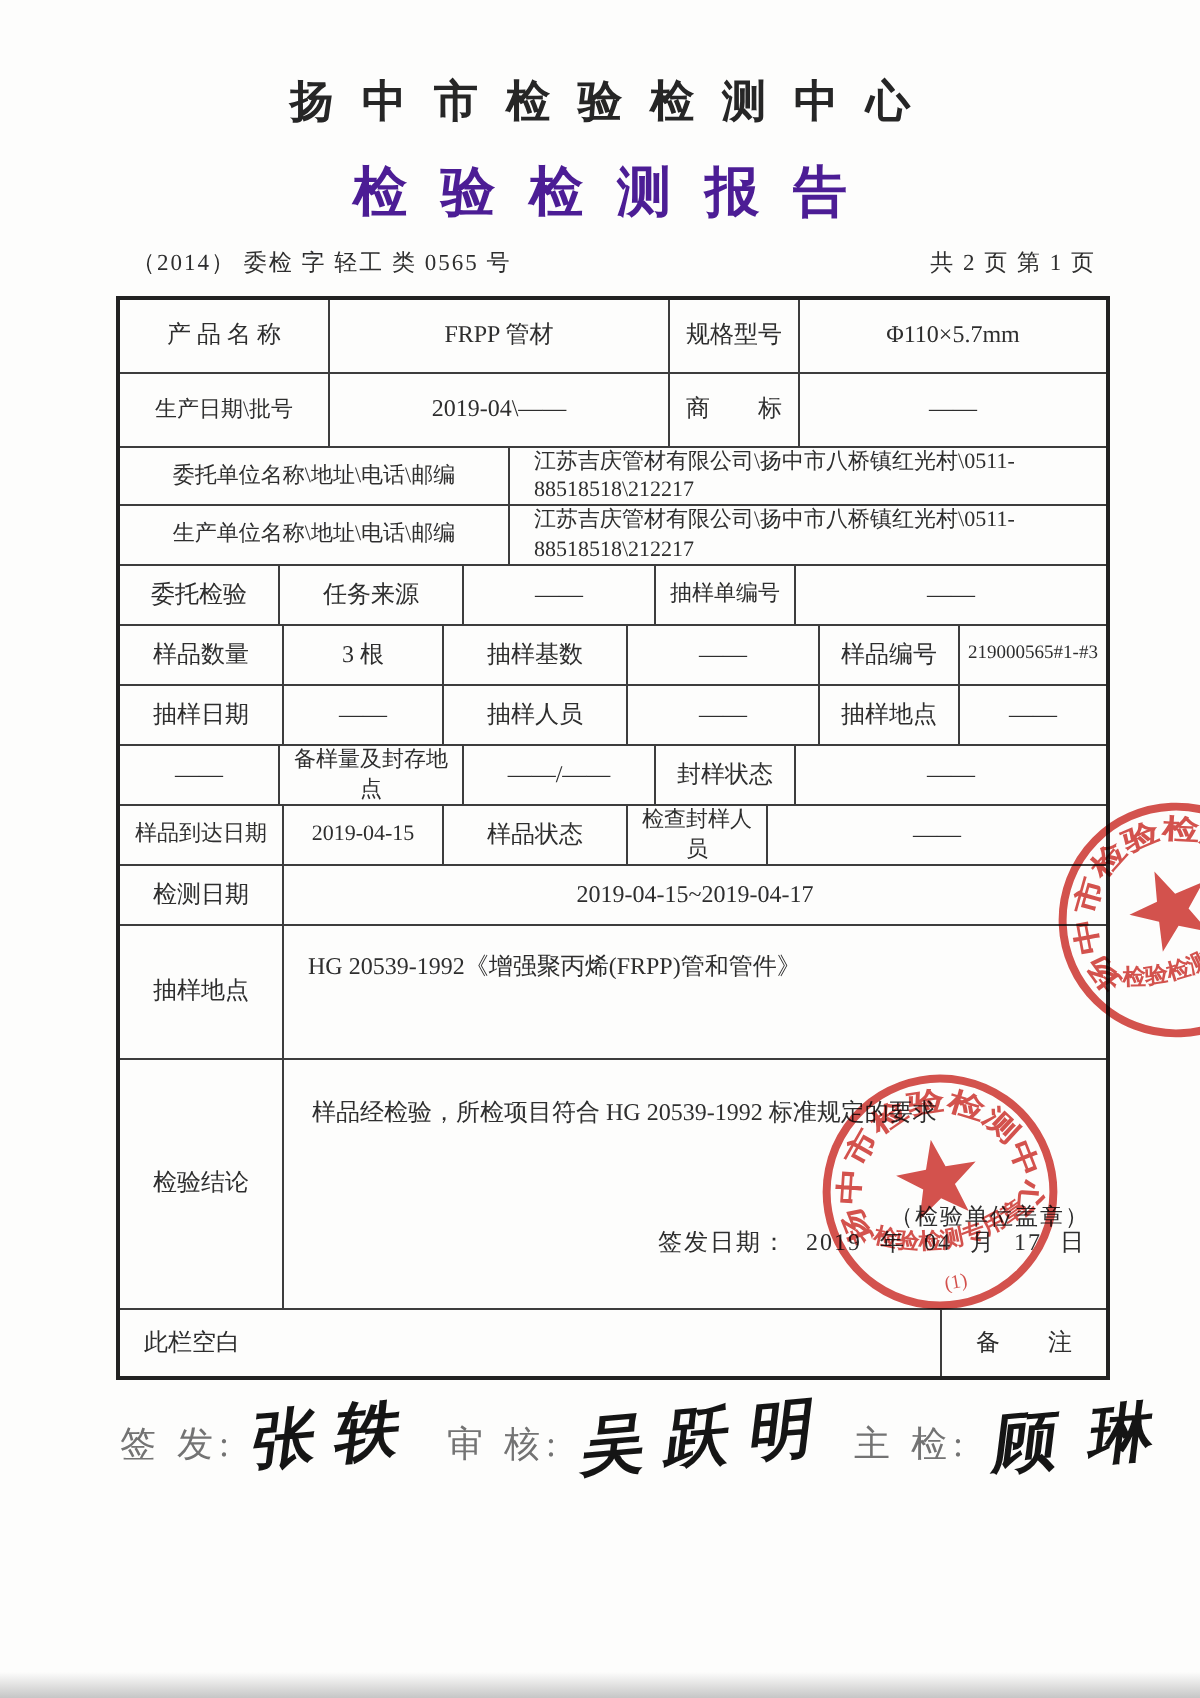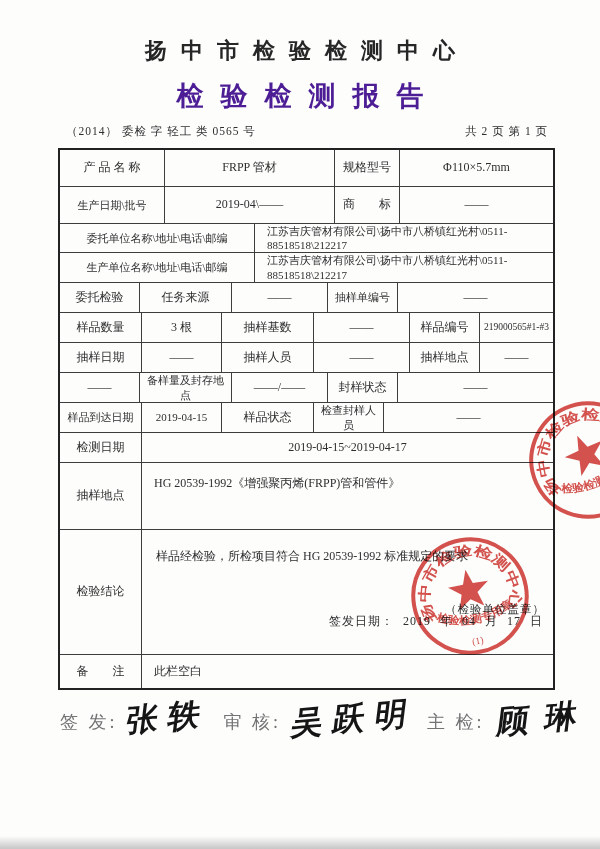--- a/index.html
+++ b/index.html
@@ -166,22 +166,22 @@
         <div class="concl-text">样品经检验，所检项目符合 HG 20539-1992 标准规定的要求</div>
         <div class="seal-hint">（检验单位盖章）</div>
         <div class="issue-line">
           <span>签发日期：</span>
           <span>2019 年 04 月 17 日</span>
         </div>
       </div>
     </div>
 
     <div class="trow h33">
+      <div class="cell wD2 left">此栏空白</div>
       <div class="cell wD1">备　　注</div>
-      <div class="cell wD2 left">此栏空白</div>
     </div>
 
   </div>
 
   <div class="sig-row">
     <span class="sig-label">签  发:</span>
     <span class="sig-name sp1">张轶</span>
     <span class="sig-label">审  核:</span>
     <span class="sig-name sp2">吴跃明</span>
     <span class="sig-label">主  检:</span>

